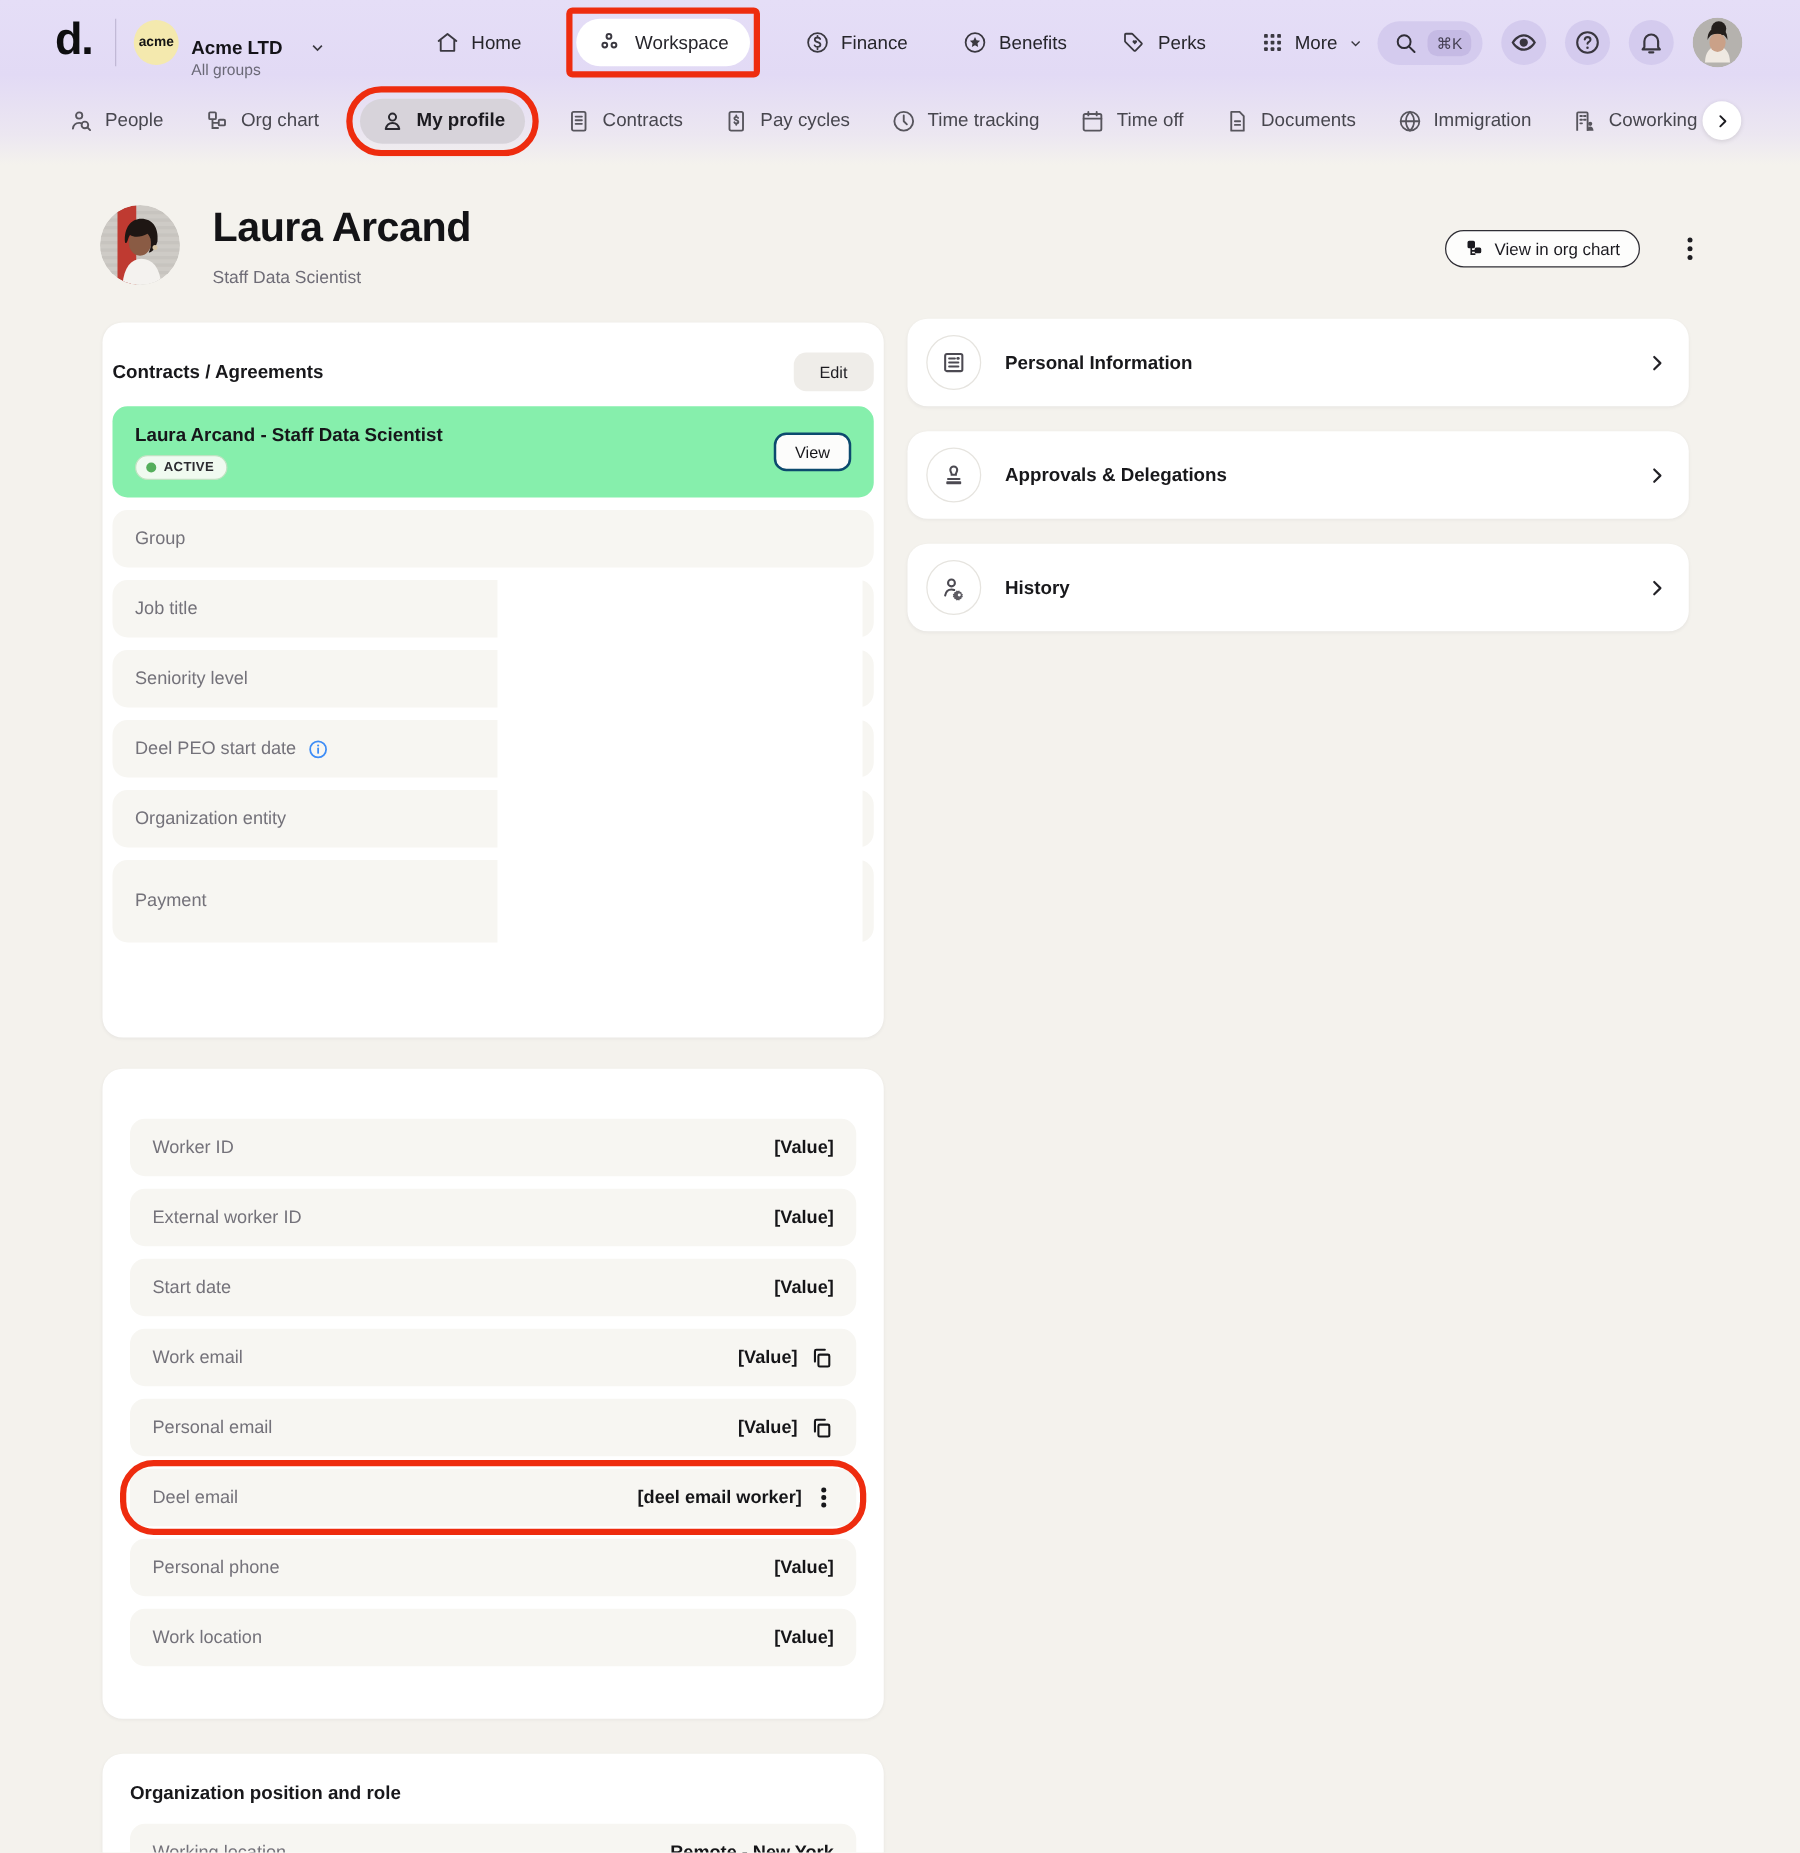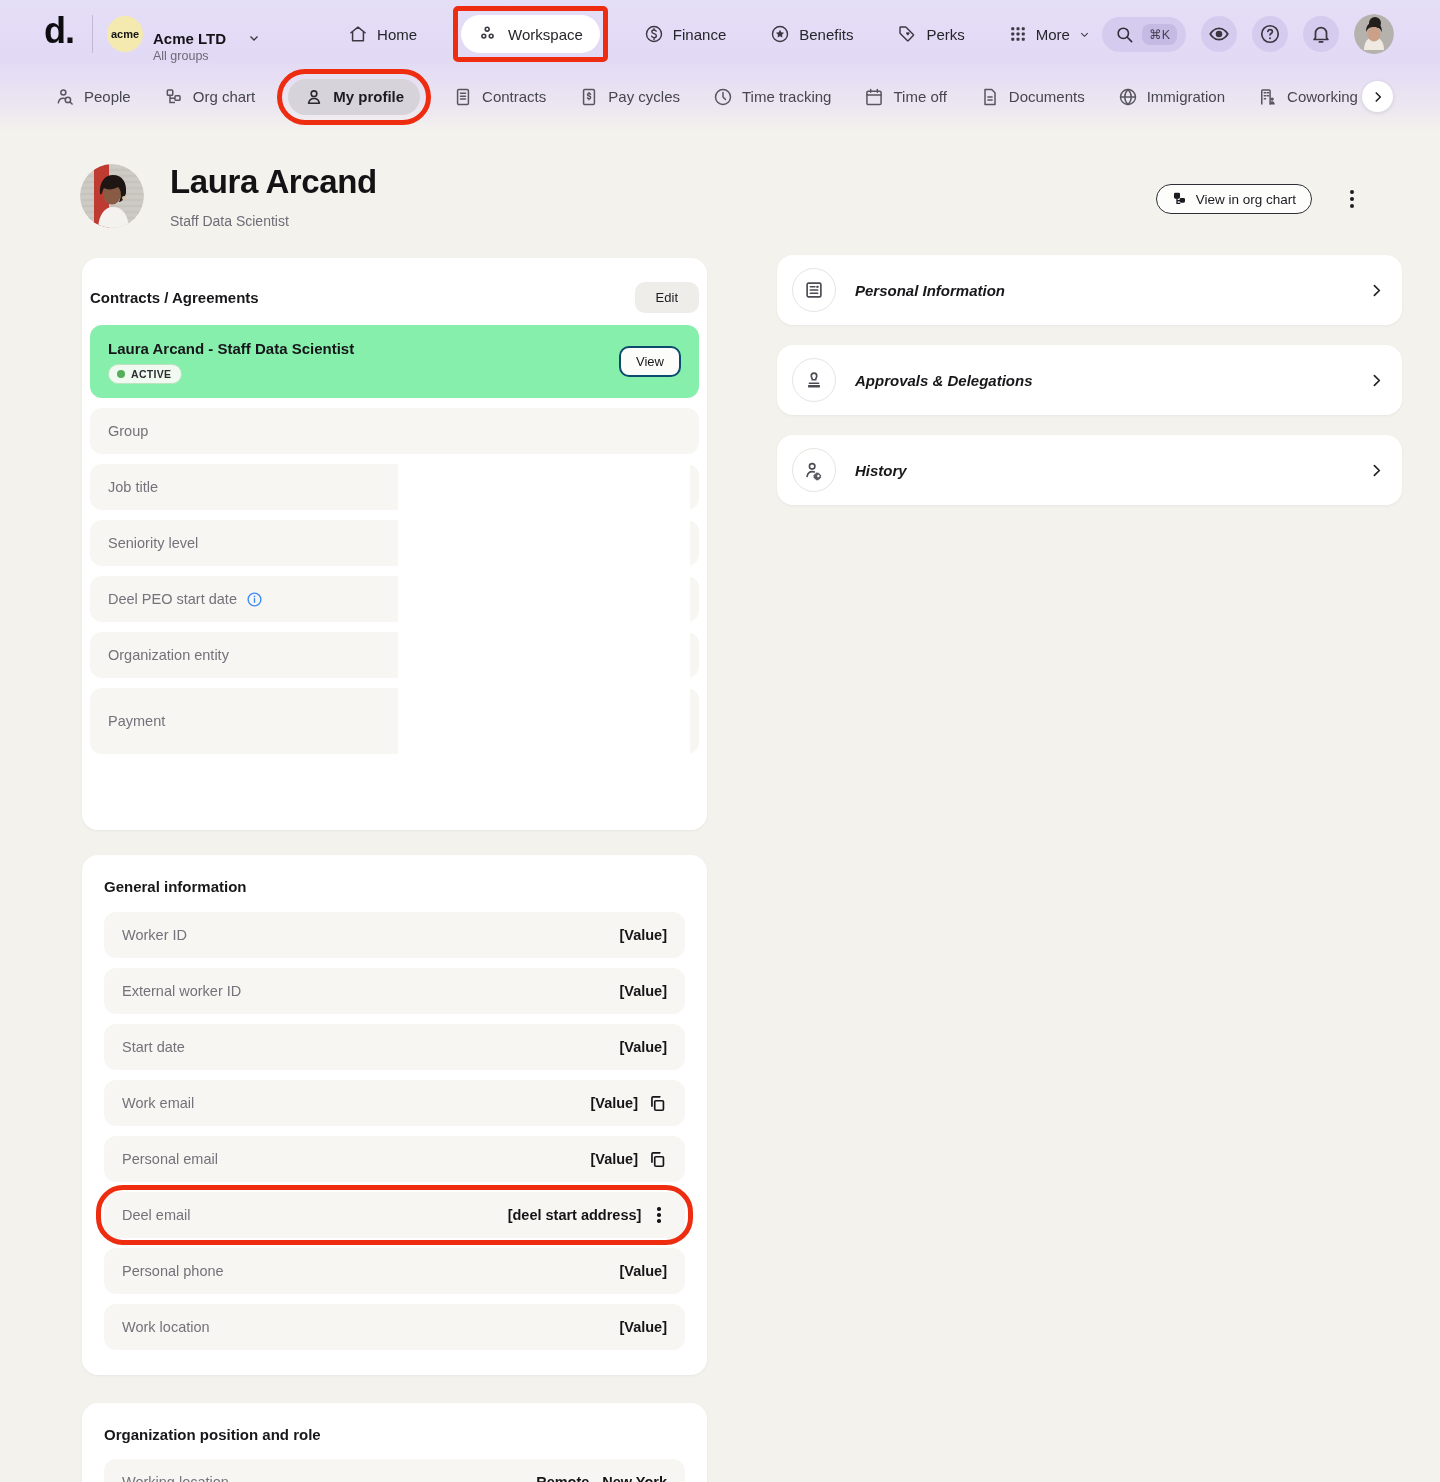--- a/index.html
+++ b/index.html
@@ -58,21 +58,21 @@
   .ph-name { font-size:33px; font-weight:700; letter-spacing:-.4px; color:#131316; line-height:1.1;}
   .ph-title { font-size:14px; color:#6e6c76; margin-top:13px; }
   .ph-actions { margin-left:auto; display:flex; align-items:center; gap:32px; margin-top:20px;}
   .btn-outline { display:flex; align-items:center; gap:8px; background:#fdfdfc; border:1px solid #2f2e35;
     border-radius:999px; padding:6px 15px; font-size:13.5px; color:#1b1a20; cursor:pointer; white-space:nowrap;}
   .kebab { display:flex; flex-direction:column; gap:3px; padding:6px; cursor:pointer;}
   .kebab i { width:4px; height:4px; border-radius:50%; background:#1d1d21; }
 
   
   .card { background:#ffffff; border-radius:16px; box-shadow:0 1px 3px rgba(25,25,35,.05); }
-  .col-right { position:absolute; left:777px; width:625px;font-style:italic; }
+  .col-right { position:absolute; left:726px; width:625px; }
   .card-title { font-size:15px; font-weight:700; color:#18181b; }
 
   .card-contracts { position:absolute; top:258px; left:82px; width:625px; height:572px; padding:23px 8px; overflow:hidden;}
   .ct-head { display:flex; align-items:center; justify-content:space-between; height:32px;}
   .btn-soft { background:#efede9; border:none; border-radius:10px; padding:8px 21px; font-size:13px; color:#1c1b20; cursor:pointer;}
   .row-box { background:#86efac; border-radius:12px; }
   .contract-row { margin-top:12px; height:73px; padding:0 18px; display:flex; align-items:center; position:relative; z-index:1;}
   .contract-name { font-size:15px; font-weight:700; color:#16161a; }
   .badge-active { display:inline-flex; align-items:center; gap:6px; margin-top:7px;
     background:#f0faf0; border:1px solid #bfe3c1; border-radius:999px; padding:3px 10px 3px 8px;
@@ -450,21 +450,20 @@
     <span class="lc-label">History</span>
     <span class="lc-chev">
         <svg width="17" height="17" viewBox="0 0 24 24" fill="none" stroke="currentColor" stroke-width="2.4">
           <path d="M9 5l7 7-7 7" stroke-linecap="round" stroke-linejoin="round"></path>
         </svg>
       </span>
   </div>
 </div>
 
 <div class="card card-general">
-  <div class="card-title">General information</div>
   <div class="g-rows">
     <div class="g-row">
       <span class="kv-label">Worker ID</span>
       <span class="kv-value">[Value]</span>
     </div>
     <div class="g-row">
       <span class="kv-label">External worker ID</span>
       <span class="kv-value">[Value]</span>
     </div>
     <div class="g-row">
@@ -492,21 +491,21 @@
               <rect x="8.5" y="8.5" width="11" height="12" rx="1.4"></rect>
               <path d="M5 15.5V5a1.4 1.4 0 0 1 1.4-1.4H15" stroke-linecap="round"></path>
             </svg>
           </span>
       </span>
     </div>
     <div class="g-row">
       <div class="annot-row"></div>
       <span class="kv-label">Deel email</span>
       <span class="kv-value">
-        <span>[deel start address]</span>
+        <span>[deel email worker]</span>
         <span class="kebab-sm">
             <i></i>
             <i></i>
             <i></i>
           </span>
       </span>
     </div>
     <div class="g-row">
       <span class="kv-label">Personal phone</span>
       <span class="kv-value">[Value]</span>

